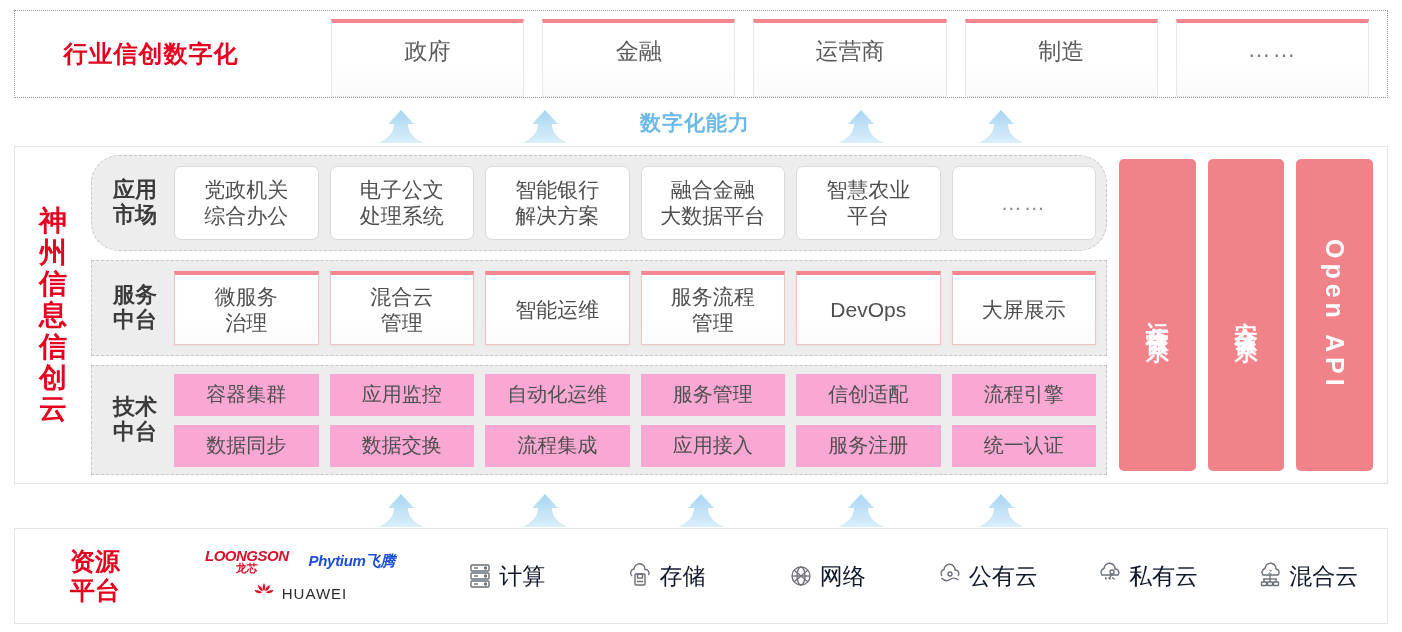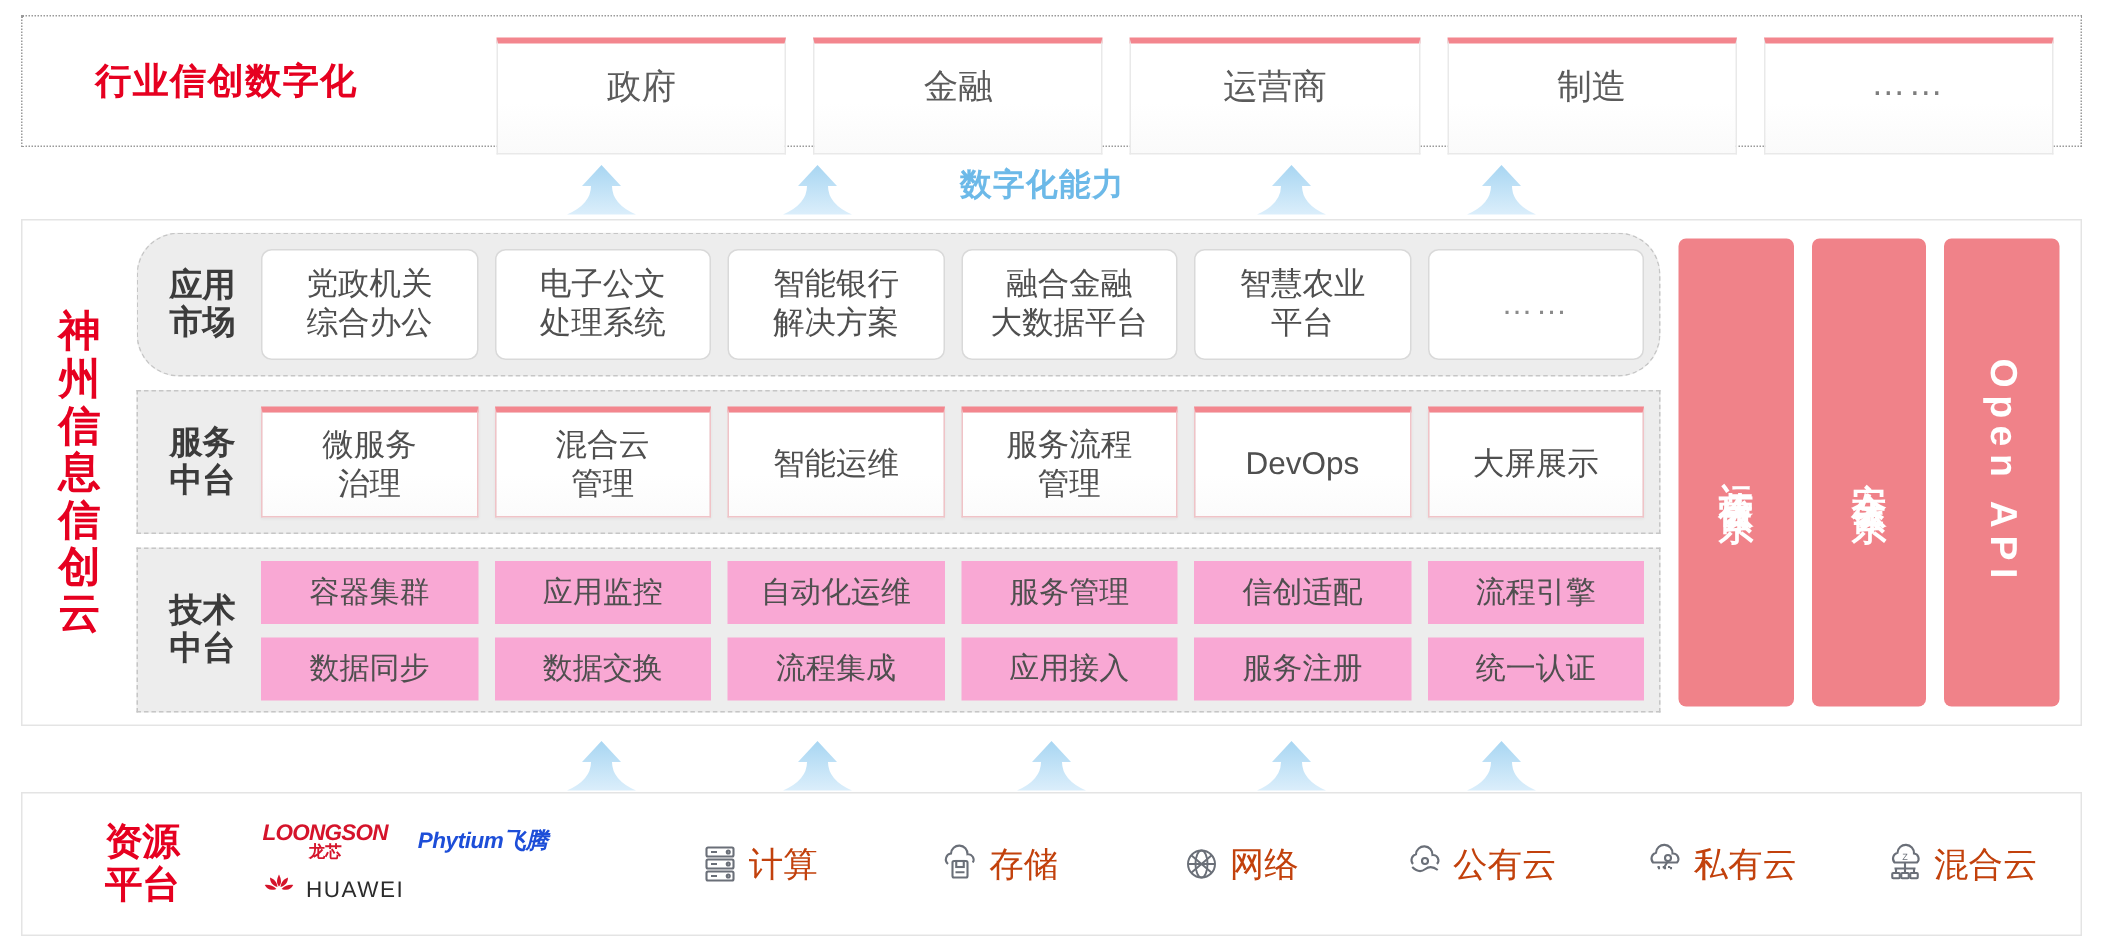--- a/index.html
+++ b/index.html
@@ -18,21 +18,21 @@
     border: 1px dotted #9a9a9a;
     display: flex; align-items: center;
   }
   .industry-title {
     width: 272px; text-align: center;
     color: #e60020; font-size: 24px; font-weight: bold;
     letter-spacing: 1px;
     flex: 0 0 272px;
   }
   .industry-boxes {
-    flex: 1; display: flex; gap: 18px; align-items: center;
+    flex: 1; display: flex; gap: 18px; align-items: flex-end;
     height: 100%; padding-right: 18px; padding-left: 44px;
   }
   .industry-box {
     flex: 1 1 0; height: 78px; margin-top: 20px;
     border: 1px solid #e9e9e9;
     border-top: 4px solid #f3868e;
     background: linear-gradient(180deg,#ffffff 0%, #ffffff 55%, #fafafa 100%);
     display: flex; align-items: flex-start; justify-content: center;
     padding-top: 13px;
     font-size: 23px; color: #5b5b5b;
@@ -141,42 +141,42 @@
     border: 1px solid #e4e4e4; background: #fff;
     display: flex; align-items: center;
   }
   .res-title {
     flex: 0 0 160px; text-align: center;
     color: #e60020; font-size: 25px; font-weight: bold; line-height: 1.15;
   }
   .res-title span { display: block; }
   .res-logos {
     flex: 0 0 250px; display: flex; flex-direction: column;
-    align-items: flex-start; gap: 8px;
+    align-items: center; gap: 8px;
   }
   .logo-row1 { display: flex; align-items: center; gap: 20px; }
   .logo-loongson { text-align: center; line-height: 1; }
   .logo-loongson .ls-en {
     font-size: 15px; font-weight: bold; font-style: italic;
     color: #d5142b; letter-spacing: -.5px;
   }
   .logo-loongson .ls-cn { font-size: 11px; color: #d5142b; font-weight: bold; }
   .logo-phytium {
     font-size: 15px; font-weight: bold; font-style: italic;
     color: #1d4ed8; letter-spacing: -.3px;
   }
   .logo-huawei { display: flex; align-items: center; gap: 7px; }
   .logo-huawei .hw-text {
     font-size: 15px; font-weight: normal; color: #2b2b2b; letter-spacing: 1px;
   }
 
   .res-items { flex: 1; display: flex; align-items: center; }
   .res-item {
     flex: 1 1 0; display: flex; align-items: center; justify-content: center;
-    gap: 4px; font-size: 23px; color: #c2410c;
+    gap: 4px; font-size: 23px; color: #0f172a;
   }
   .res-item .ic { width: 30px; height: 30px; flex: 0 0 30px; }
   .res-item .ic svg { display: block; width: 30px; height: 30px; }
 </style>
 </head>
 <body>
 
 <div class="page">
 
   <div class="industry-band">

